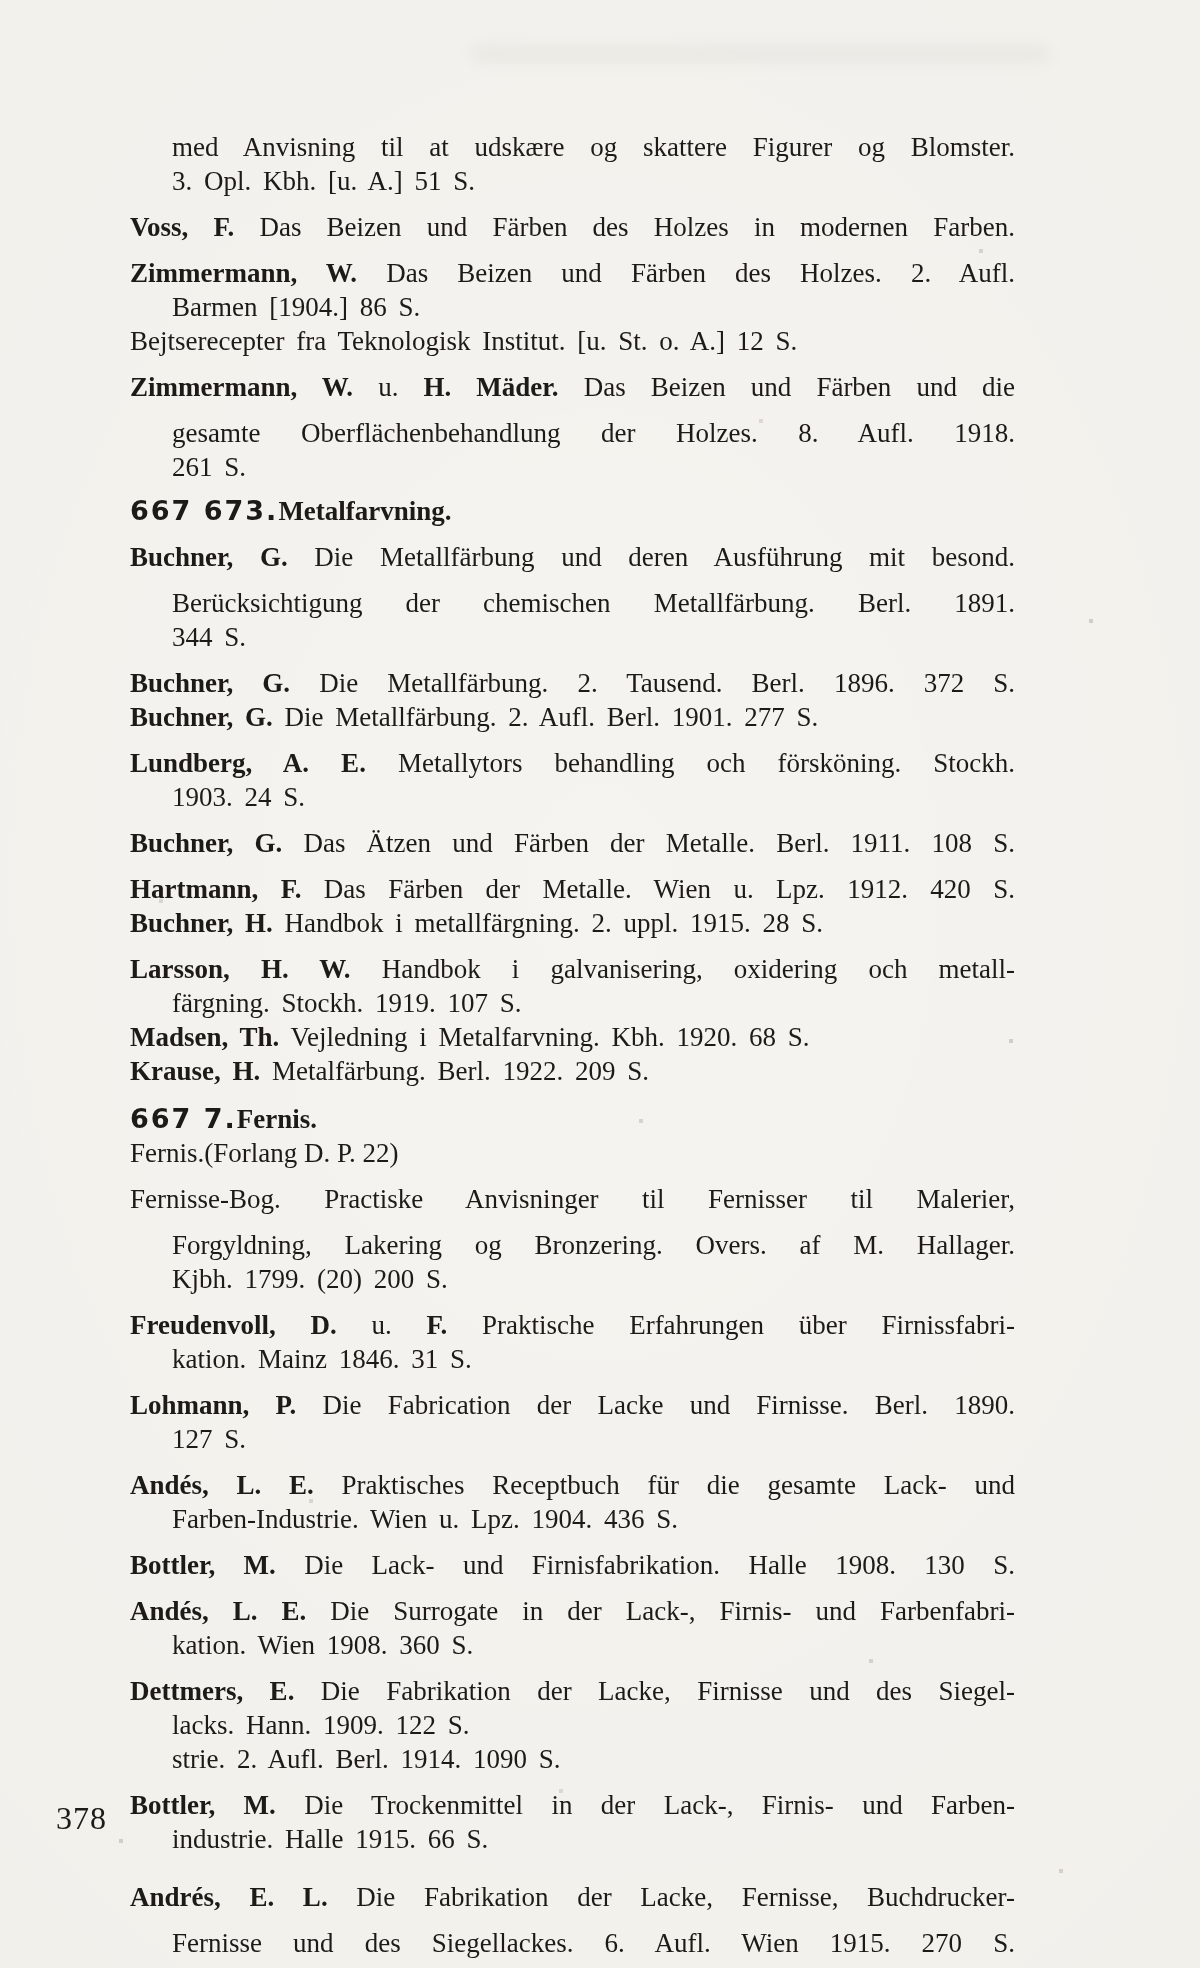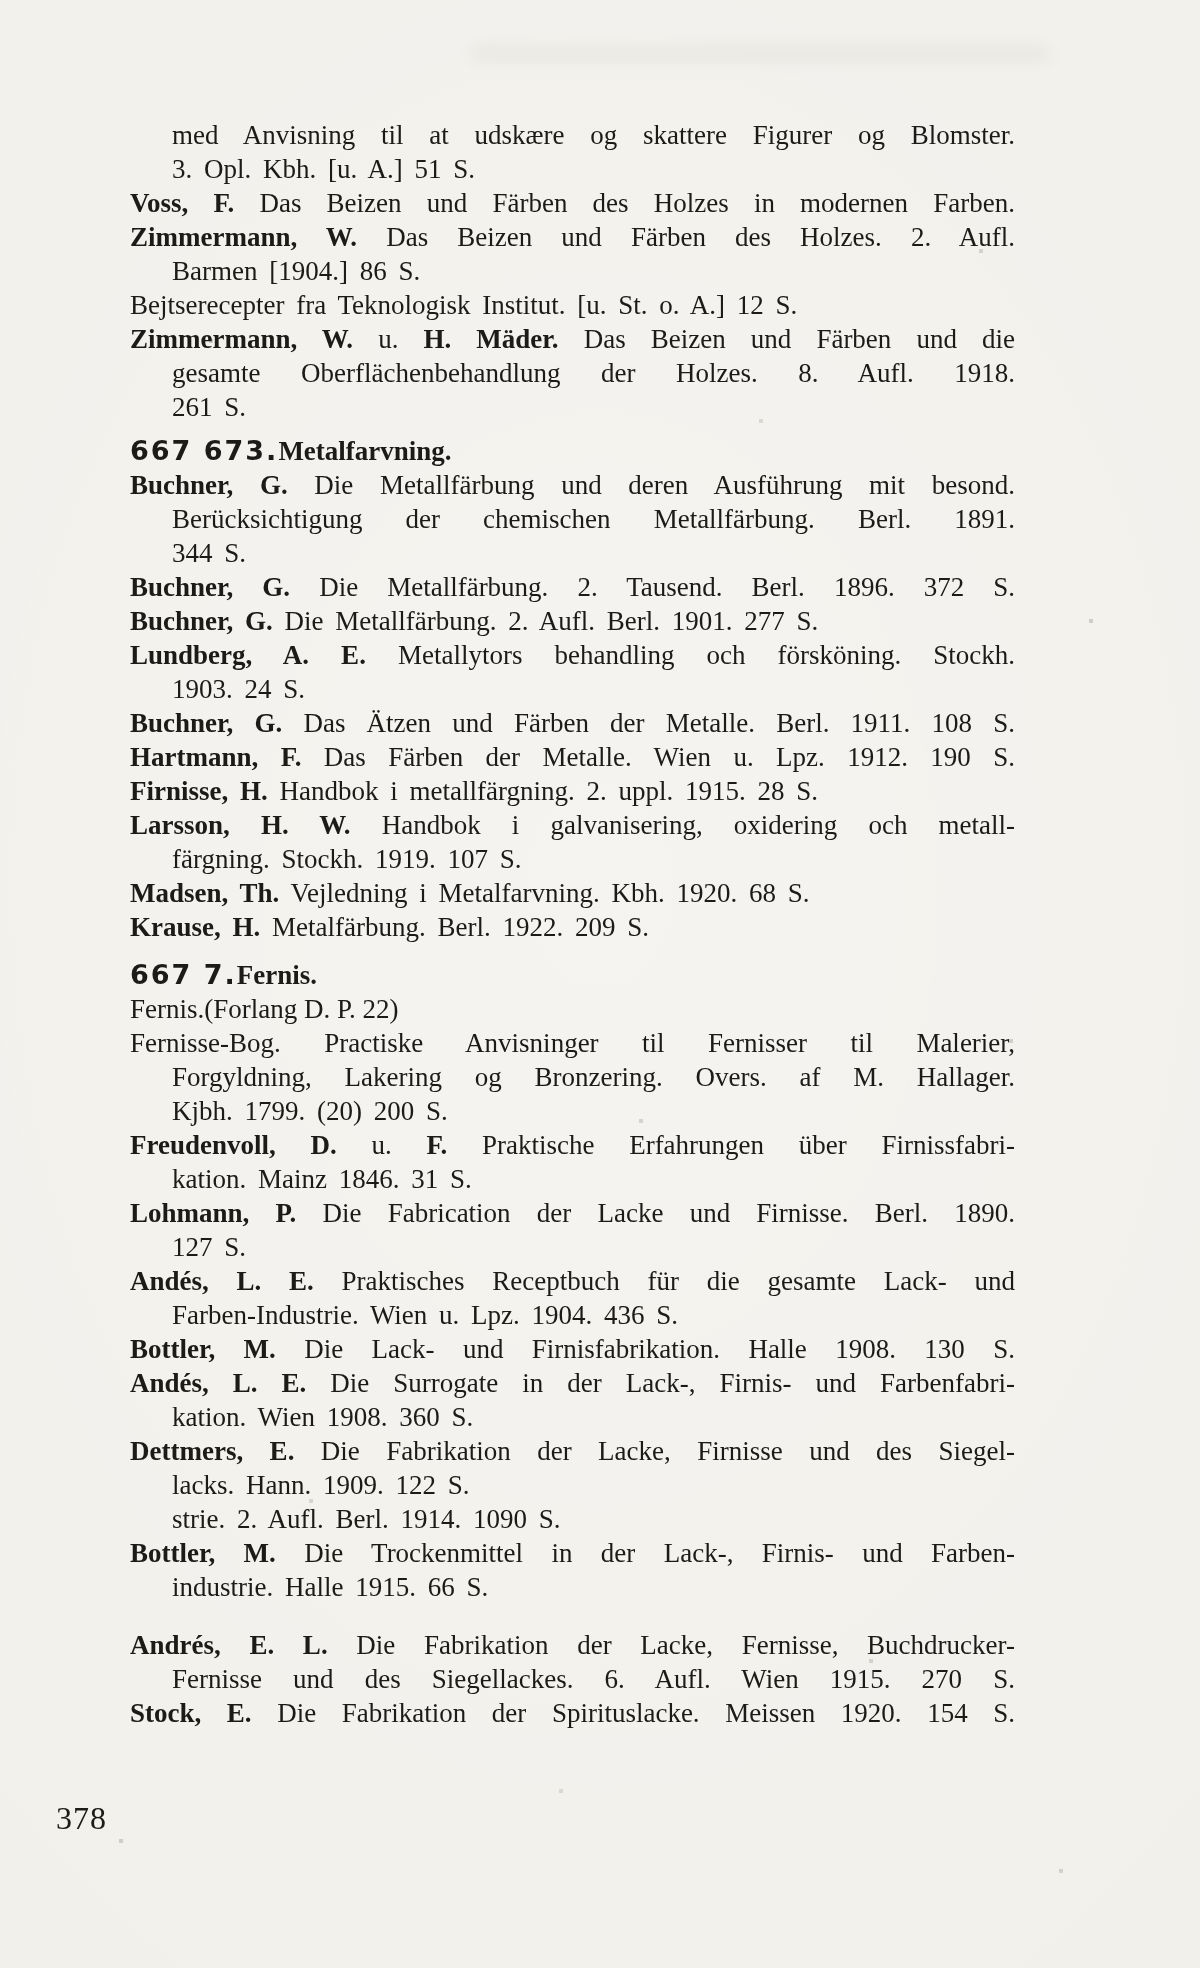--- a/index.html
+++ b/index.html
@@ -36,21 +36,21 @@
       560px 1790px 0 1px rgba(70,66,58,.14),
       760px 420px 0 1px rgba(70,66,58,.14);
   }
   .text-block{
     position:absolute;left:130px;top:118px;width:885px;
     font-size:27px;line-height:34px;
   }
   .line{min-height:34px;}
   .entry{word-spacing:5px;}
   .entry.ind{padding-left:42px;}
-  .entry.just{text-align:justify;text-align-last:justify;word-spacing:3px;}
+  .entry.just{text-align:justify;text-align-last:justify;word-spacing:3px;margin-top:12px;}
   .b{font-weight:bold;}
   .split{display:flex;align-items:baseline;}
   .num{font-family:"DejaVu Sans","Liberation Sans",sans-serif;font-weight:bold;letter-spacing:2px;font-size:27px;}
   .page-number{
     position:absolute;top:1800px;left:0;width:1200px;
     text-align:left;font-size:32px;letter-spacing:1px;
     padding-left:56px;box-sizing:border-box;
   }
 </style>
 </head>
@@ -74,22 +74,22 @@
         <span class="b">Metalfarvning.</span>
       </div>
       <div class="line entry just"><span class="b">Buchner, G.</span><span class="r"> Die Metallfärbung und deren Ausführung mit besond.</span></div>
       <div class="line entry ind just"><span class="r">Berücksichtigung der chemischen Metallfärbung. Berl. 1891.</span></div>
       <div class="line entry ind"><span class="r">344 S.</span></div>
       <div class="line entry just"><span class="b">Buchner, G.</span><span class="r"> Die Metallfärbung. 2. Tausend. Berl. 1896. 372 S.</span></div>
       <div class="line entry"><span class="b">Buchner, G.</span><span class="r"> Die Metallfärbung. 2. Aufl. Berl. 1901. 277 S.</span></div>
       <div class="line entry just"><span class="b">Lundberg, A. E.</span><span class="r"> Metallytors behandling och försköning. Stockh.</span></div>
       <div class="line entry ind"><span class="r">1903. 24 S.</span></div>
       <div class="line entry just"><span class="b">Buchner, G.</span><span class="r"> Das Ätzen und Färben der Metalle. Berl. 1911. 108 S.</span></div>
-      <div class="line entry just"><span class="b">Hartmann, F.</span><span class="r"> Das Färben der Metalle. Wien u. Lpz. 1912. 190 S.</span></div>
-      <div class="line entry"><span class="b">Firnisse, H.</span><span class="r"> Handbok i metallfärgning. 2. uppl. 1915. 28 S.</span></div>
+      <div class="line entry just"><span class="b">Hartmann, F.</span><span class="r"> Das Färben der Metalle. Wien u. Lpz. 1912. 420 S.</span></div>
+      <div class="line entry"><span class="b">Buchner, H.</span><span class="r"> Handbok i metallfärgning. 2. uppl. 1915. 28 S.</span></div>
       <div class="line entry just"><span class="b">Larsson, H. W.</span><span class="r"> Handbok i galvanisering, oxidering och metall-</span></div>
       <div class="line entry ind"><span class="r">färgning. Stockh. 1919. 107 S.</span></div>
       <div class="line entry"><span class="b">Madsen, Th.</span><span class="r"> Vejledning i Metalfarvning. Kbh. 1920. 68 S.</span></div>
       <div class="line entry"><span class="b">Krause, H.</span><span class="r"> Metalfärbung. Berl. 1922. 209 S.</span></div>
       <div class="line split" style="margin-top: 14px;">
         <span class="num b">667 7.</span>
         <span class="b">Fernis.</span>
       </div>
       <div class="line split">
         <span class="r">Fernis.</span>

